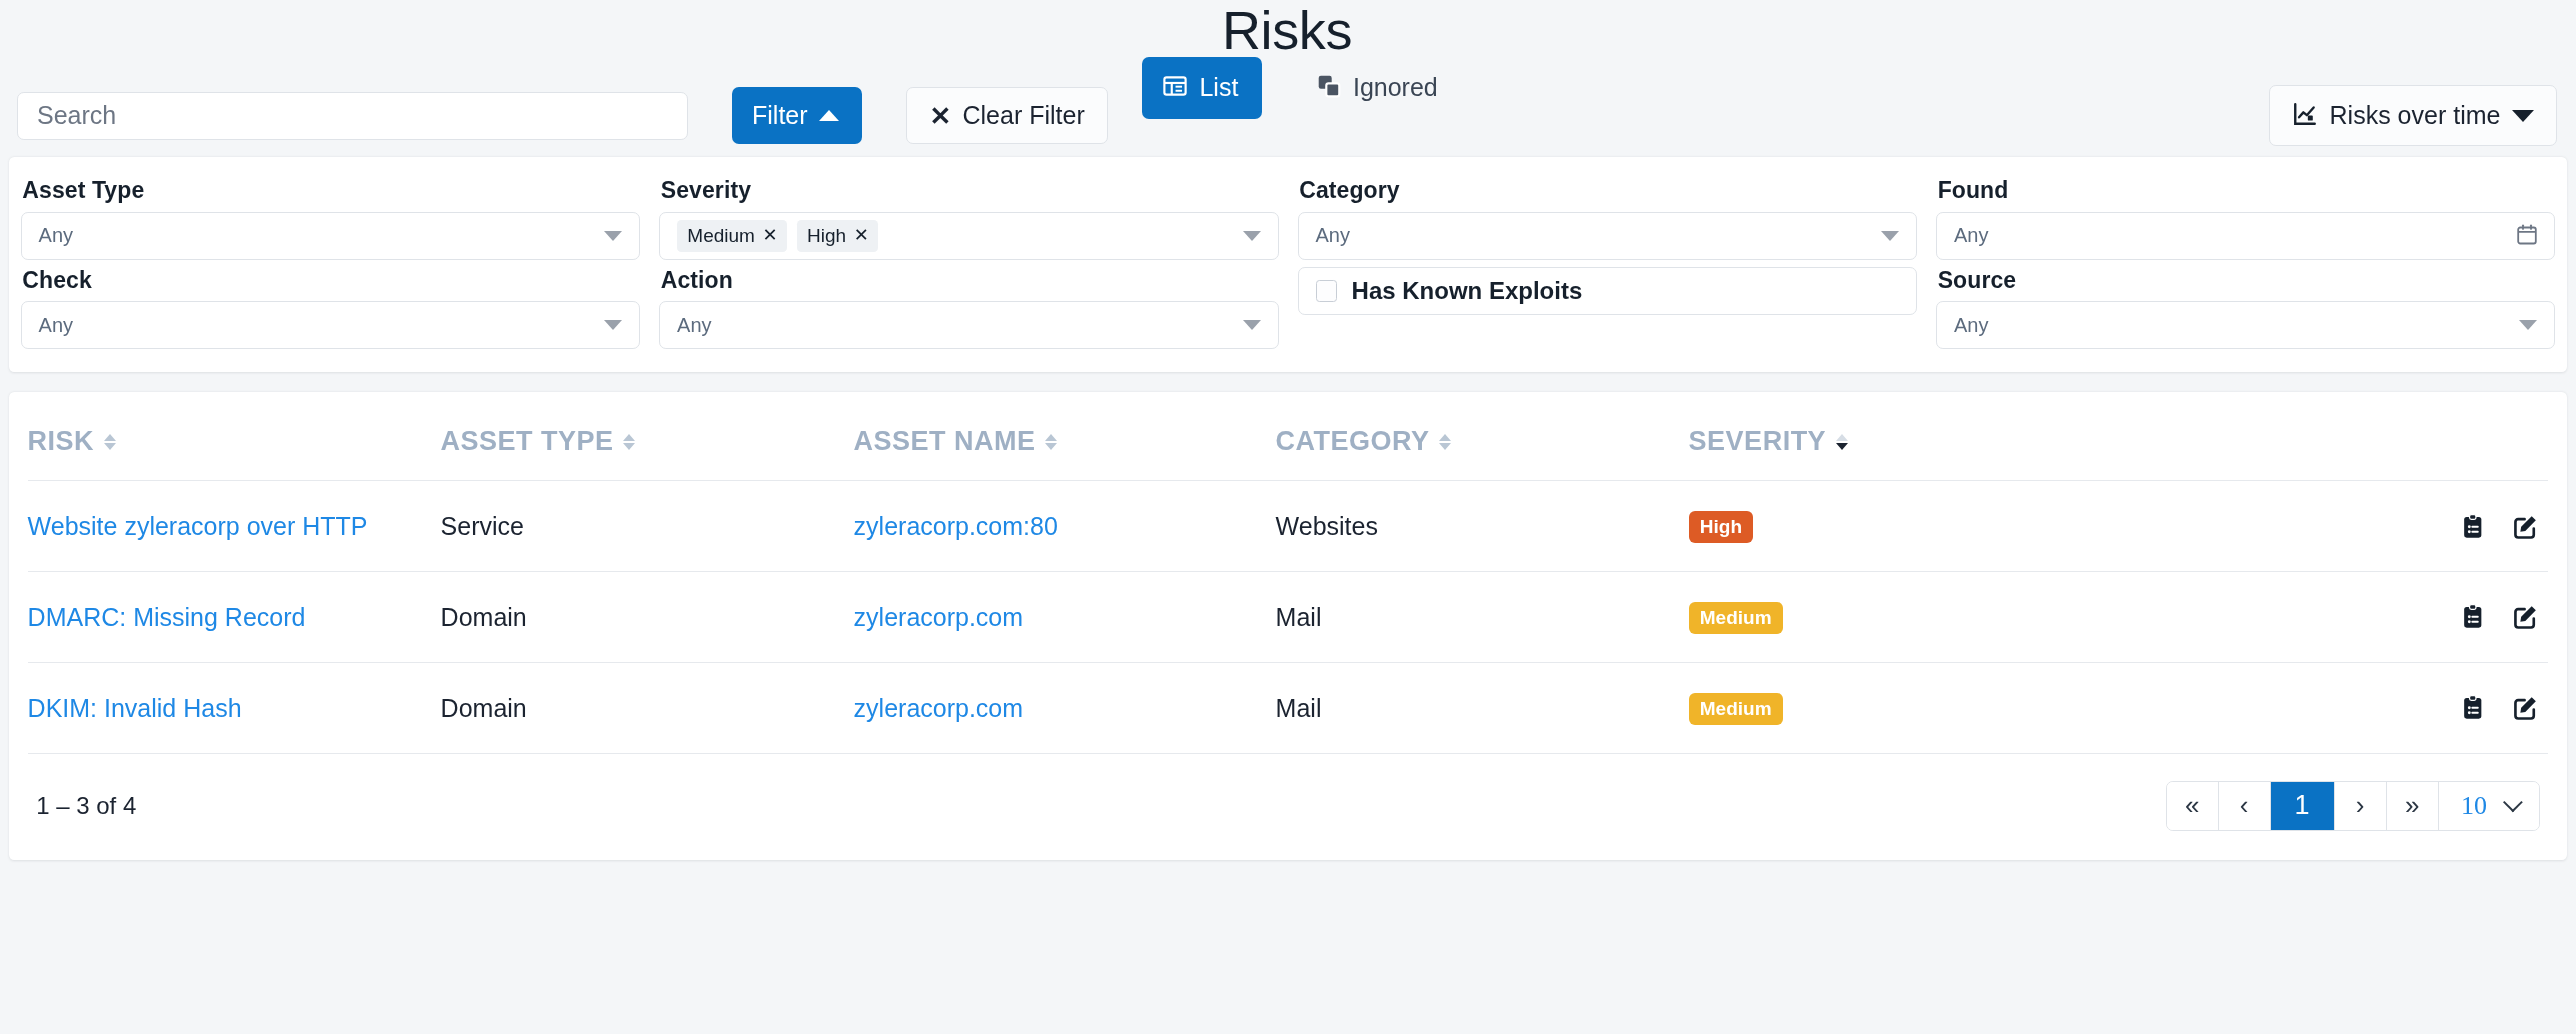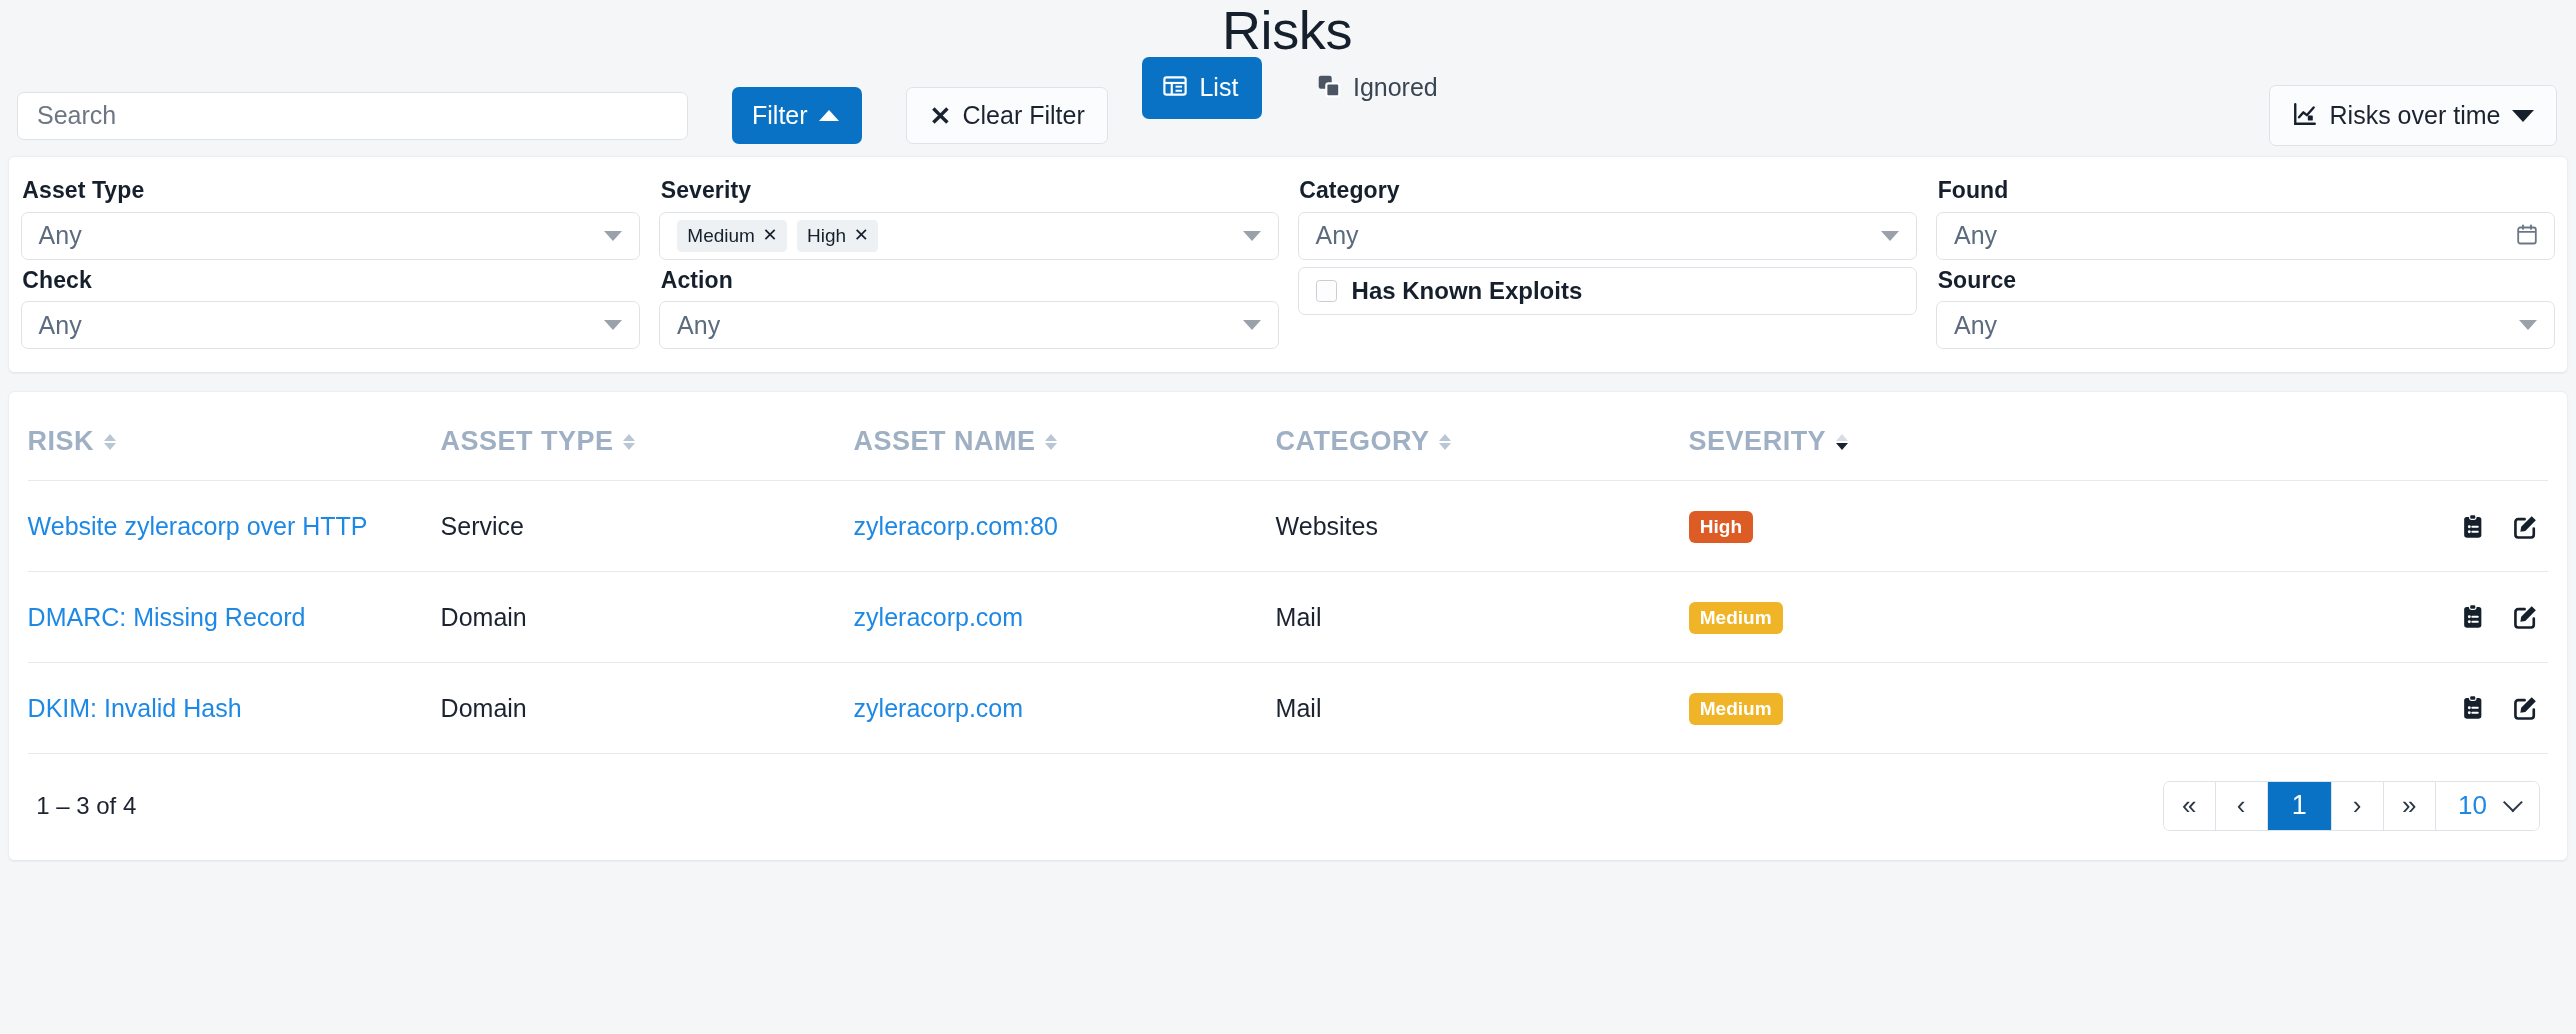--- a/index.html
+++ b/index.html
@@ -127,21 +127,21 @@
     height: 48px;
     border: 0.9px solid #dfe3e8;
     border-radius: 6.9px;
     background: #ffffff;
     display: flex;
     align-items: center;
     padding: 0 45px 0 17px;
     cursor: pointer;
   }
   .control .placeholder {
-    font-size: 25px;
+    font-size: 20px;
     color: #5c6b7e;
   }
   .select-arrow {
     position: absolute;
     right: 17px;
     top: 50%;
     transform: translateY(-50%);
     width: 0; height: 0;
     border-left: 9.5px solid transparent;
     border-right: 9.5px solid transparent;
@@ -269,20 +269,21 @@
     font-size: 27px;
   }
   .pager-size {
     display: inline-flex;
     align-items: center;
     gap: 19px;
     padding: 0 19px 0 22.4px;
     height: 48px;
     cursor: pointer;
     background: #ffffff;
+    font-family: Liberation Serif, serif;
   }
   .pager-size .num { font-size: 26px; color: #1e88e5; }
   .chev-down-blue {
     width: 13.8px; height: 13.8px;
     border-right: 2.6px solid #2c3744;
     border-bottom: 2.6px solid #2c3744;
     transform: rotate(45deg) translate(-2.6px,-2.6px);
   }
 </style>
 </head>

